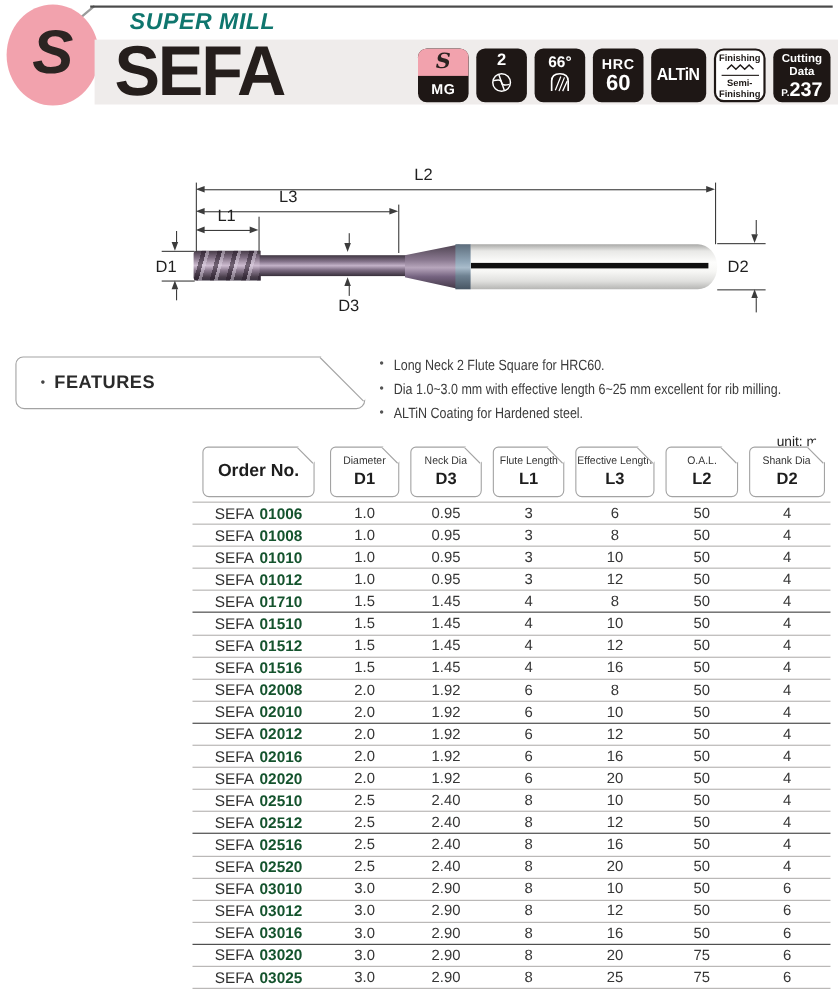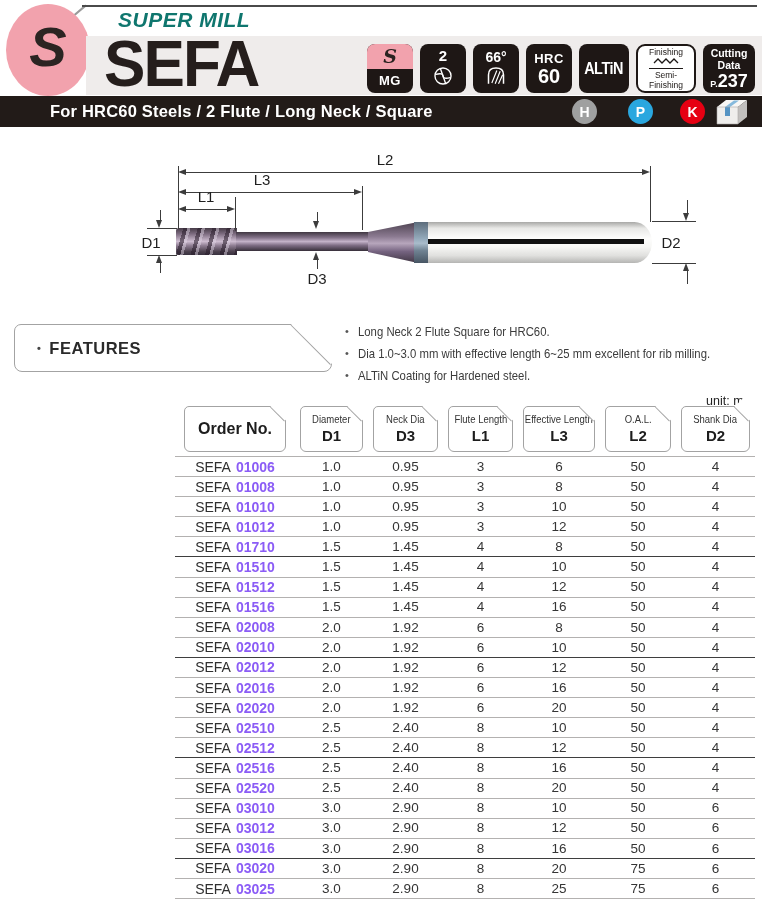--- a/index.html
+++ b/index.html
@@ -30,22 +30,22 @@
   .b-grade .mg{font-size:13px;font-weight:bold;letter-spacing:.5px}
   .b-flute{width:46px;gap:2px}
   .b-flute .num{font-size:15px;font-weight:bold}
   .b-helix{width:46px;gap:2px}
   .b-helix .num{font-size:14px;font-weight:bold}
   .b-hrc{width:46px}
   .b-hrc .l1{font-size:13px;font-weight:bold;letter-spacing:.5px}
   .b-hrc .l2{font-size:20px;font-weight:bold;margin-top:1px}
   .b-coat{width:50px}
   .b-coat .l1{font-size:16px;font-weight:bold;transform:scaleX(.9);letter-spacing:-.5px}
-  .b-fin{width:60px;background:#fff;border:2.5px solid #1e1715;border-radius:9px;color:#1d1816;
-         font-weight:normal;font-size:8.5px;gap:1px}
+  .b-fin{width:47px;background:#fff;border:2.5px solid #1e1715;border-radius:9px;color:#1d1816;
+         font-weight:bold;font-size:8.5px;gap:1px}
   .b-cut{width:52px}
   .b-cut .l{font-size:10.5px;font-weight:bold;margin:.5px 0}
   .b-cut .pg{display:flex;align-items:baseline;margin-top:1px}
   .b-cut .pp{font-size:9px;font-weight:bold}
   .b-cut .pn{font-size:18px;font-weight:bold}
   .fin-line{width:34px;height:1.5px;background:#1d1816;margin:1px 0}
 
   
   .blackbar{position:absolute;left:0;top:96px;width:762px;height:31px;background:#221b18}
   .blackbar .sub{position:absolute;left:50px;top:6px;font-size:16.5px;font-weight:bold;color:#fff;
@@ -111,21 +111,21 @@
   .tab.order{margin:0 9px}
   .tab.order .t2{font-size:16px}
 
   
   .tbody{position:absolute;left:175px;top:456px;width:580px;border-top:1px solid #b3b1b0}
   .trow{display:grid;grid-template-columns:120px 73px 75px 75px 82px 76px 79px;height:20.1px;
         box-sizing:border-box;border-bottom:1px solid #b3b1b0;align-items:center}
   .trow.sep{border-bottom:1.6px solid #3e3e3e}
   .tcell{text-align:center;font-size:13.5px;color:#353535;line-height:1}
   .tcell.order{font-size:14px;color:#303030}
-  .tcell.order b{margin-left:5px;color:#8b5cf6}
+  .tcell.order b{margin-left:5px;color:#14532d}
 </style>
 </head>
 <body>
 
 <div class="page">
 
   <div class="topdiag"></div>
   <div class="topline"></div>
   <div class="s-circle">
     <span class="s">S</span>
@@ -181,36 +181,20 @@
     <div class="badge b-cut">
       <span class="l">Cutting</span>
       <span class="l">Data</span>
       <span class="pg">
         <span class="pp">P.</span>
         <span class="pn">237</span>
       </span>
     </div>
   </div>
 
-  <div class="blackbar">
-    <div class="sub">For HRC60 Steels / 2 Flute / Long Neck / Square</div>
-    <div class="wm h">H</div>
-    <div class="wm p">P</div>
-    <div class="wm k">K</div>
-    <span class="cube">
-      <svg width="40" height="29" viewBox="0 0 40 29">
-        <polygon points="5,10 26,10 26,27 5,27" fill="#efeeec"></polygon>
-        <polygon points="5,10 14,3 35,3 26,10" fill="#f7f6f4"></polygon>
-        <polygon points="26,10 35,3 35,20 26,27" fill="#c2c0be"></polygon>
-        <polygon points="13,10 18,10 27,3.5 22,3.5" fill="#85b9dc"></polygon>
-        <polygon points="13,10 18,10 18,19 13,19" fill="#5694c3"></polygon>
-        <polygon points="5,10 26,10 26,27 5,27" fill="none" stroke="#a8a6a4" stroke-width="0.6"></polygon>
-      </svg>
-    </span>
-  </div>
 
   <div class="diagram">
 
     <div class="flutes">
         <div class="streaks"></div>
       </div>
     <div class="neck"></div>
     <div class="taper"></div>
     <div class="ring"></div>
     <div class="shank">

